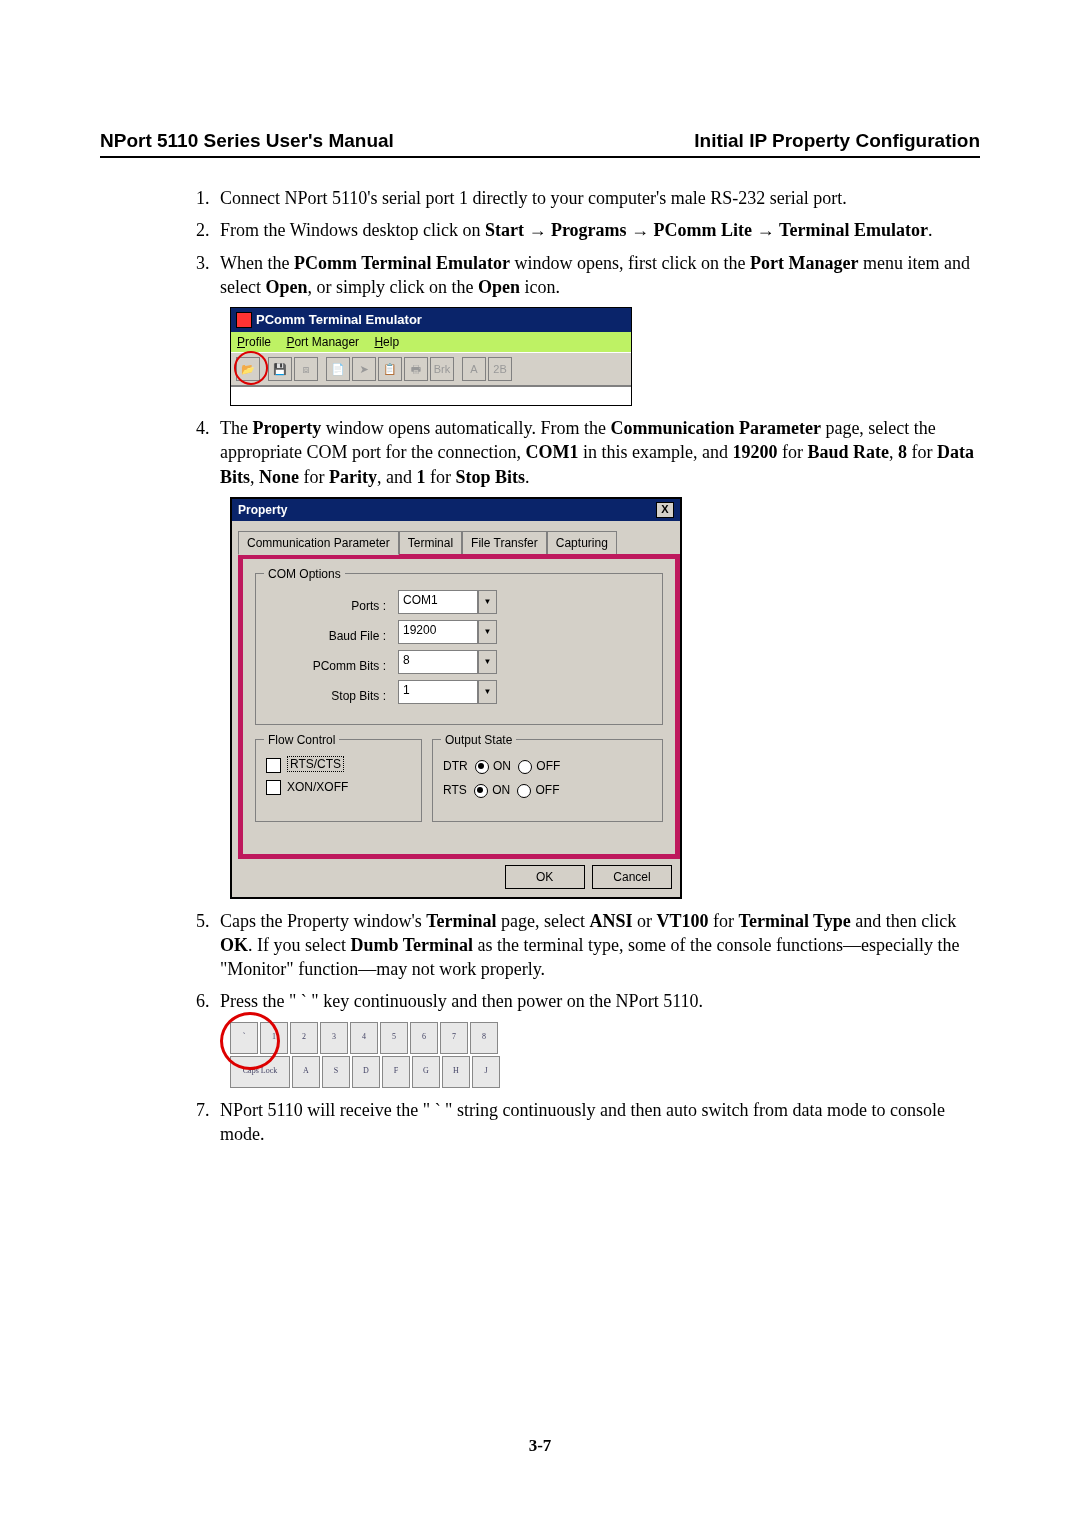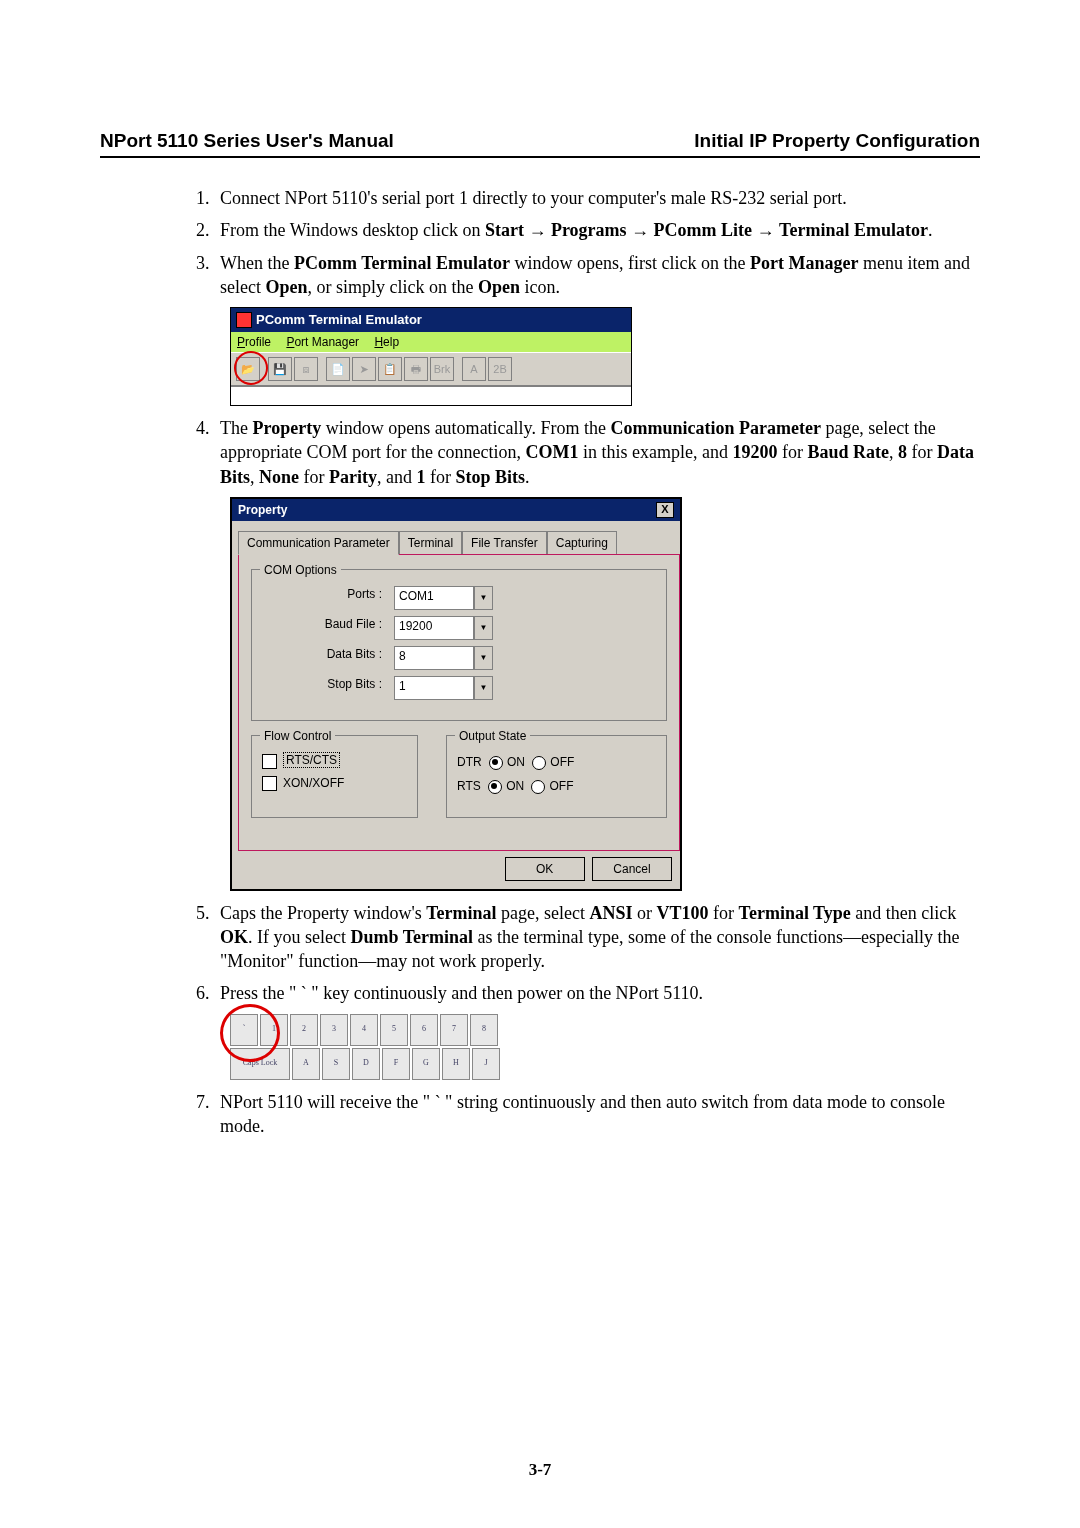--- a/index.html
+++ b/index.html
@@ -141,40 +141,40 @@
     font-size:12px;
     position:relative;
   }
   .prop-tab.active {
     background:#d4d0c8;
     z-index:2;
     border-bottom:1px solid #d4d0c8;
     margin-bottom:-1px;
   }
   .prop-body {
-    border:1px solid #be185d;
+    border:5px solid #be185d;
     margin:0 0 6px 6px;
     padding:14px 12px 18px 12px;
   }
   .fieldset {
     border:1px solid #808080;
     padding:10px 10px 14px 10px;
     margin-bottom:14px;
     position:relative;
   }
   .fieldset-title {
     position:absolute;
     top:-8px;left:8px;
     background:#d4d0c8;
     padding:0 4px;
     font-size:12px;
   }
   .form-row {
     display:flex;
-    align-items:flex-start;
+    align-items:flex-end;
     margin:6px 0;
   }
   .form-label {
     width:120px;
     text-align:right;
     padding-right:12px;
   }
   .combo {
     display:flex;
     align-items:center;
@@ -184,21 +184,21 @@
     background:#fff;border:1px solid #808080;
     padding:1px 4px;
     font-size:12px;
   }
   .combo-btn {
     width:17px;height:22px;
     background:#d4d0c8;border:1px solid #808080;
     display:flex;align-items:center;justify-content:center;
   }
   .combo-btn::after{content:"▼";font-size:8px;color:#000;}
-  .lower-row {display:flex;gap:28px;}
+  .lower-row {display:flex;gap:10px;}
   .fieldset.small{flex:0 0 145px;}
   .fieldset.med{flex:1;}
   .chk {width:13px;height:13px;border:1px solid #000;background:#fff;display:inline-block;margin-right:6px;vertical-align:middle;}
   .chk-label{display:block;margin:6px 0;}
   .dotted{border:1px dotted #000;padding:0 2px;}
   .radio {width:12px;height:12px;border:1px solid #000;border-radius:50%;background:#fff;display:inline-block;margin:0 4px;vertical-align:middle;position:relative;}
   .radio.on::after{content:"";position:absolute;left:2px;top:2px;width:6px;height:6px;background:#000;border-radius:50%;}
   .state-row{margin:8px 0;}
   .btn-row {
     text-align:right;
@@ -234,21 +234,21 @@
   .red-circle-kb {
     position:absolute;
     left:-10px;top:-10px;
     width:54px;height:52px;
     border:3px solid #d00;
     border-radius:50%;
     pointer-events:none;
   }
   .pagenum {
     position:absolute;
-    bottom:48px;
+    bottom:72px;
     left:0;right:0;
     text-align:center;
     font-weight:bold;
     font-size:17px;
   }
 </style>
 </head>
 <body>
 
 <div class="page">
@@ -330,21 +330,21 @@
                   </div>
               </div>
               <div class="form-row">
                 <div class="form-label">Baud File :</div>
                 <div class="combo">
                     <div class="combo-input">19200</div>
                     <div class="combo-btn"></div>
                   </div>
               </div>
               <div class="form-row">
-                <div class="form-label">Data Bits :</div>
+                <div class="form-label">PComm Bits :</div>
                 <div class="combo">
                     <div class="combo-input">8</div>
                     <div class="combo-btn"></div>
                   </div>
               </div>
               <div class="form-row">
                 <div class="form-label">Stop Bits :</div>
                 <div class="combo">
                     <div class="combo-input">1</div>
                     <div class="combo-btn"></div>

